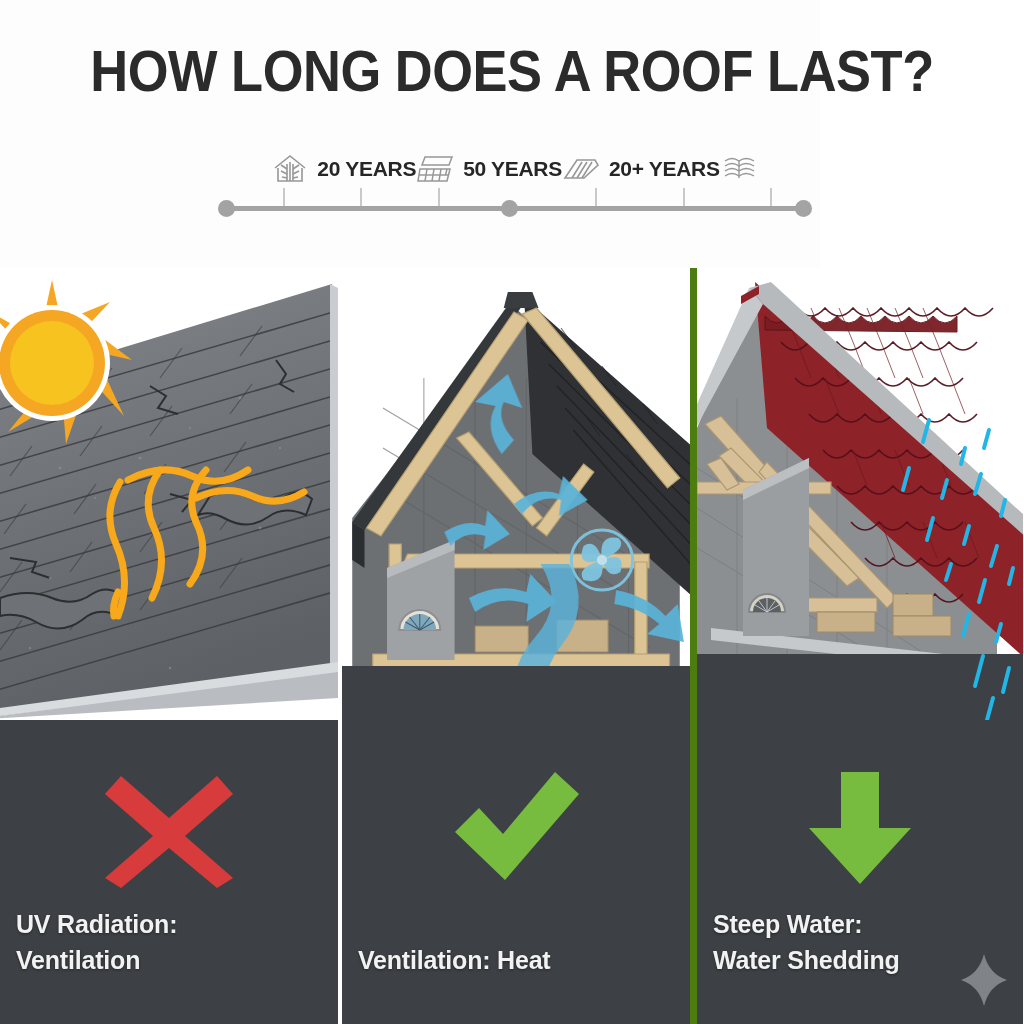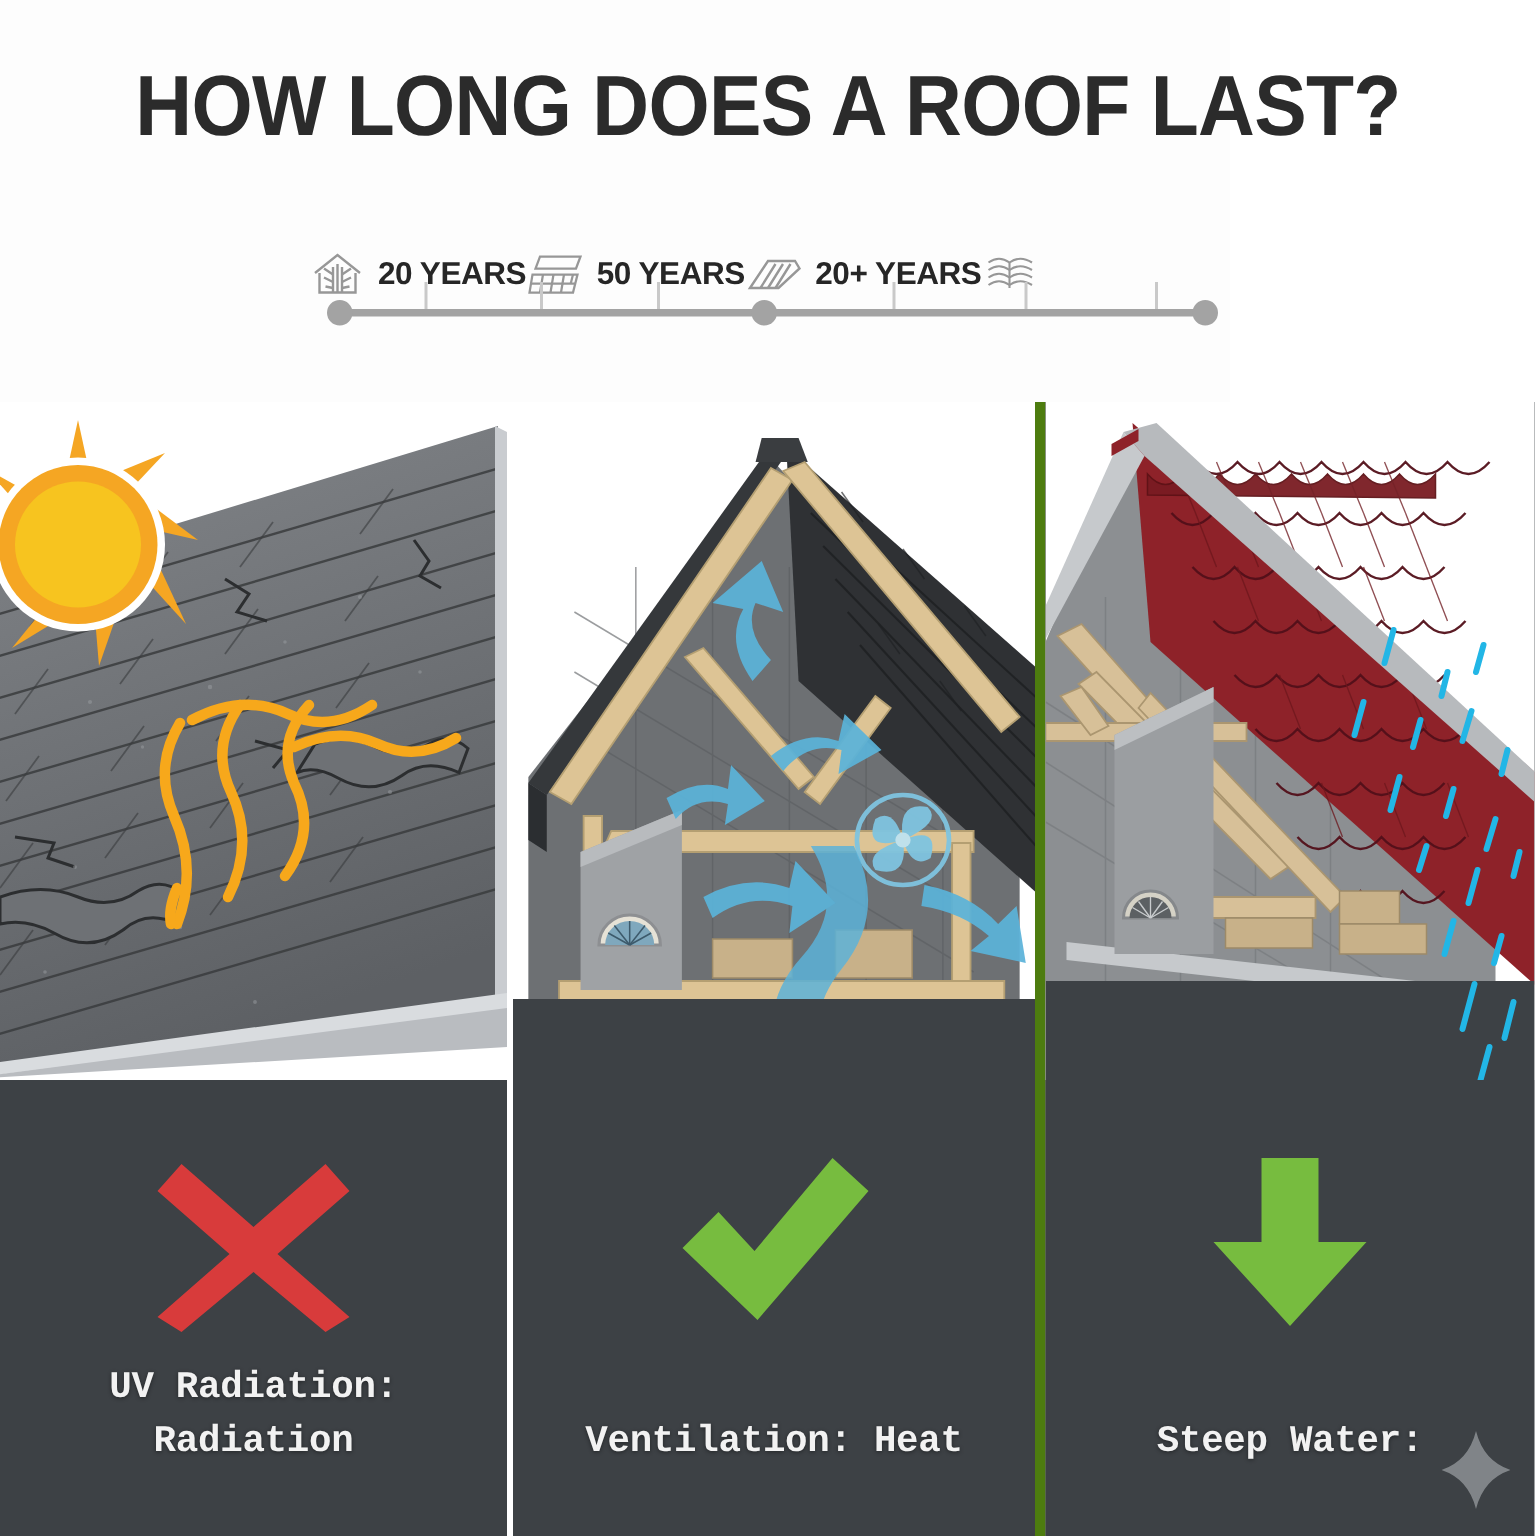--- a/index.html
+++ b/index.html
@@ -29,24 +29,24 @@
     white-space: nowrap;
   }
 
   
   .timeline {
     position: absolute;
     left: 205px; top: 140px;
     width: 620px; height: 90px;
   }
   .tl-row {
-    position: absolute; top: 20px; left: 0;
+    position: absolute; top: 6px; left: 0;
     width: 620px; height: 46px;
     display: flex; align-items: center;
-    justify-content: flex-start;
+    justify-content: center;
   }
   .tl-cell { display: flex; align-items: center; gap: 7px; }
   .tl-label {
     font-size: 21px; font-weight: bold; color: #262626;
     font-family: "Liberation Sans Narrow", "Liberation Sans", sans-serif;
     letter-spacing: -0.3px; white-space: nowrap;
   }
   .tl-icon { width: 40px; height: 40px; display: block; opacity: .72; }
 
   .tl-bar {
@@ -84,29 +84,28 @@
     position: absolute; left: 0; top: 0;
     width: 100%; height: 452px;
     background: #ffffff;
     overflow: hidden;
   }
   .scene { position: absolute; left: 0; top: 0; width: 100%; height: 100%; }
 
   .caption {
     position: absolute;
     left: 0; right: 0; bottom: 46px;
-    text-align: center;
+    text-align: left;
     color: #f2f2f2;
     font-size: 25px;
     font-weight: bold;
     line-height: 1.42;
     letter-spacing: -0.2px;
     text-shadow: 0 1px 3px rgba(0,0,0,.45);
     padding: 0 16px;
-    font-family: Liberation Mono, monospace;
   }
 
   .verdict {
     position: absolute;
     left: 0; right: 0; top: 500px;
     display: flex; justify-content: center;
   }
   .verdict svg { display: block; }
 
   .sparkle {
@@ -306,21 +305,21 @@
       <div class="verdict">
         <svg width="140" height="120" viewBox="0 0 140 120">
           <g fill="#d83b3b">
             <polygon points="22,8 70,50 118,8 134,26 86,68 134,110 118,120 70,80 22,120 6,110 54,68 6,26"></polygon>
           </g>
         </svg>
       </div>
 
       <div class="caption">
         <div>UV Radiation:</div>
-        <div>Radiation</div>
+        <div>Ventilation</div>
       </div>
     </div>
 
     <div class="panel p2">
       <div class="panel-top">
         <svg class="scene" viewBox="0 0 340 452" preserveAspectRatio="none">
           <rect x="0" y="0" width="340" height="452" fill="#ffffff"></rect>
 
           <polygon points="170,40 330,218 330,400 10,400 10,250" fill="#6d7073"></polygon>
           <g stroke="#5a5d60" stroke-width="1" fill="none" opacity=".6">
@@ -546,20 +545,21 @@
       </div>
 
       <div class="verdict">
         <svg width="130" height="120" viewBox="0 0 130 120">
           <polygon fill="#77bc3f" points="46,4 84,4 84,60 116,60 65,116 14,60 46,60"></polygon>
         </svg>
       </div>
 
       <div class="caption">
         <div>Steep Water:</div>
+        <div>Water Shedding</div>
       </div>
 
       <svg class="sparkle" viewBox="0 0 46 52">
         <path d="M23,0 q5,20 23,26 q-18,6 -23,26 q-5,-20 -23,-26 q18,-6 23,-26 Z" fill="#aaaeb1"></path>
       </svg>
     </div>
 
   </div>
 </div>
 

